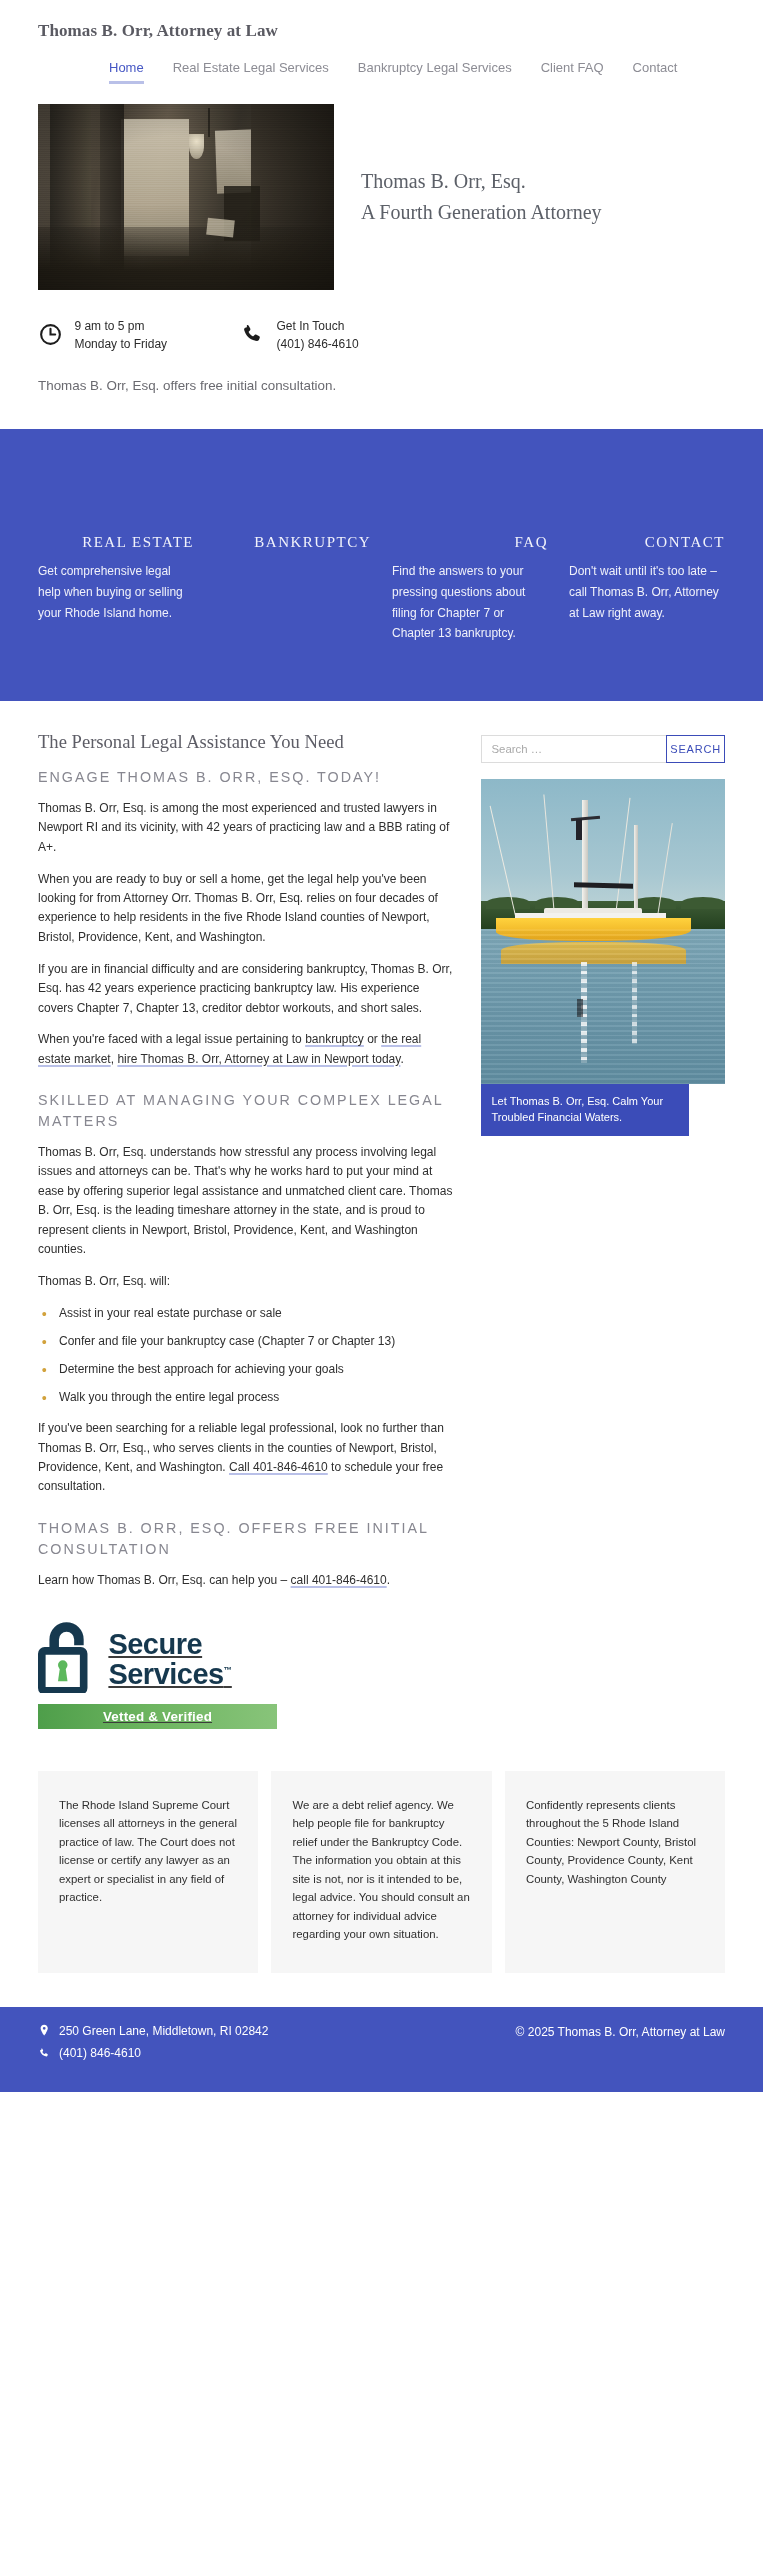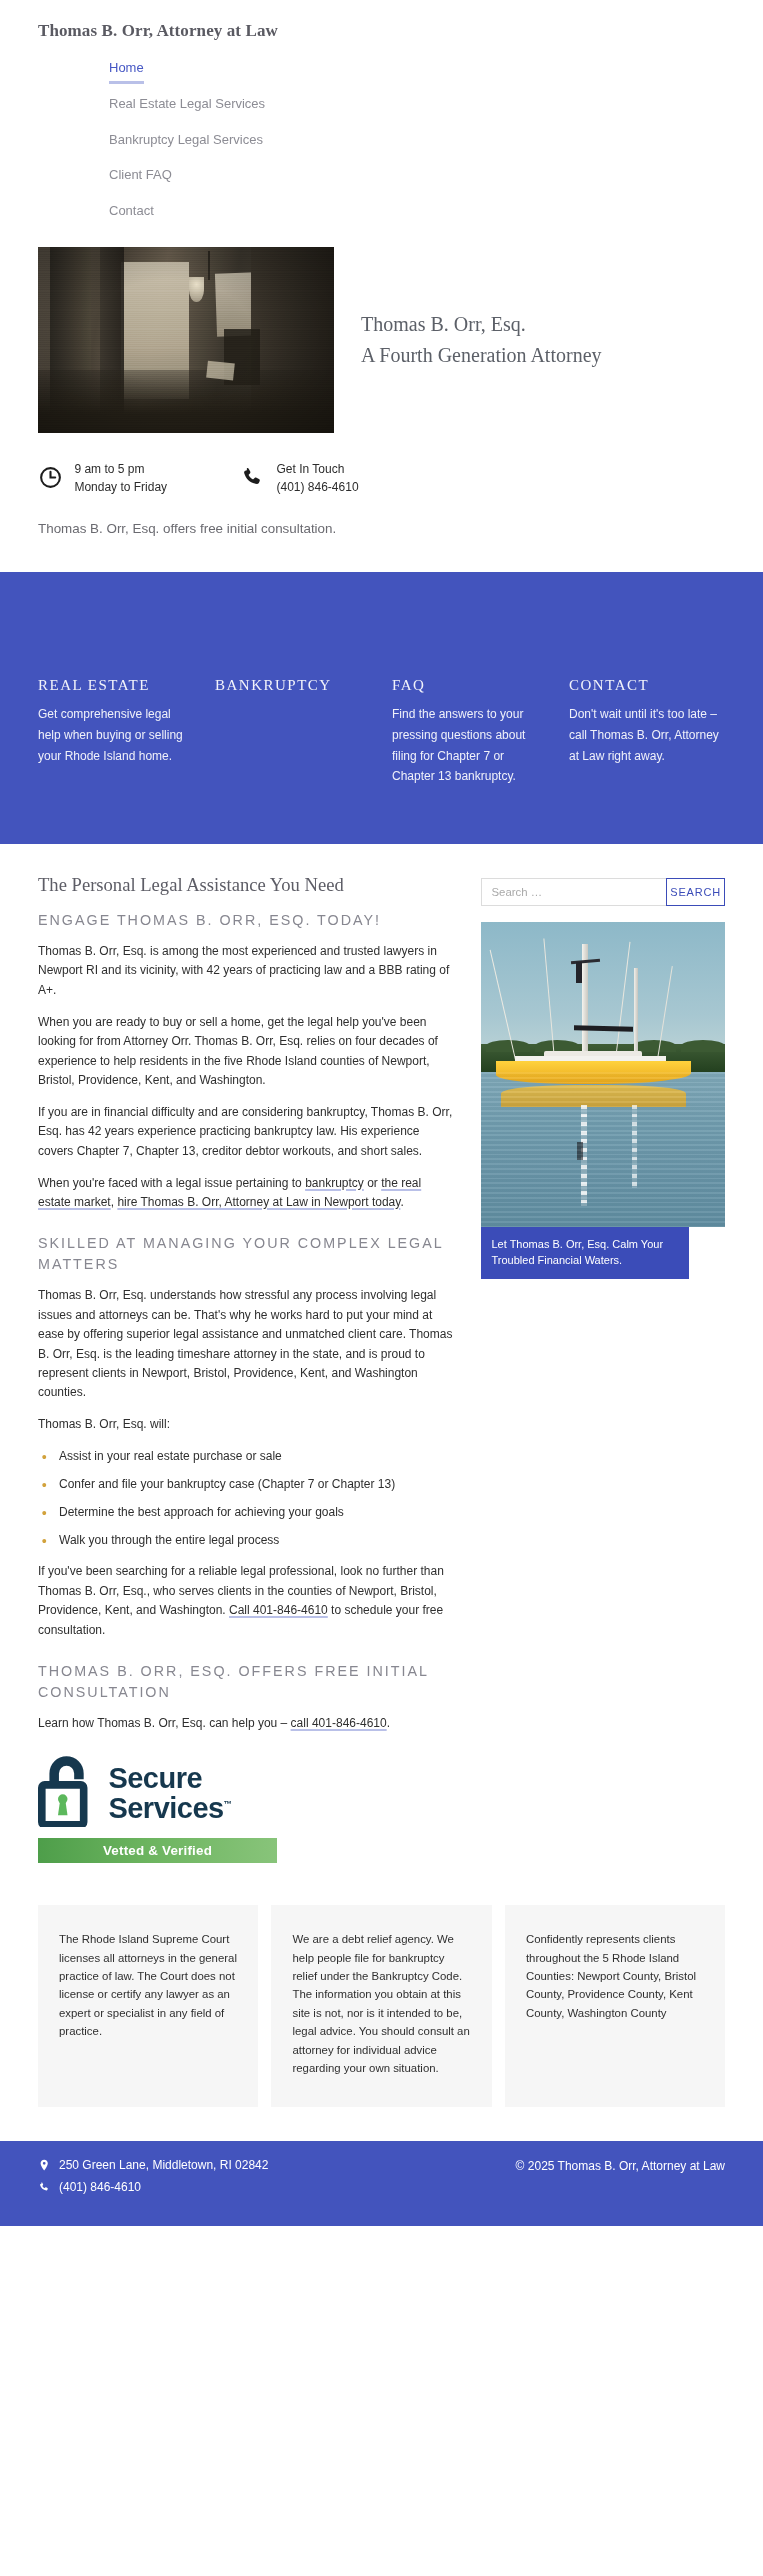--- a/index.html
+++ b/index.html
@@ -25,22 +25,21 @@
     font-size: 17px;
     font-weight: 700;
     color: #5a5a62;
     letter-spacing: 0.1px;
   }
   .navbar {
     margin-top: 19px;
     padding-left: 71px;
     display: flex;
     align-items: flex-start;
-    gap: 17px;
-    flex-direction: column;
+    gap: 29px;
   }
   .nav-item {
     font-size: 13px;
     color: #8c8c94;
     padding-bottom: 3.8px;
     position: relative;
     white-space: nowrap;
     cursor: pointer;
   }
   .nav-item.active { color: #4657c4; }
@@ -180,20 +179,21 @@
   }
   .bb-col { flex: 1 1 0; min-width: 0; }
   .bb-title {
     font-family: "Liberation Serif", serif;
     font-size: 15px;
     letter-spacing: 1.5px;
     font-weight: 400;
     margin-bottom: 10.5px;
     color: #f2f3fb;
     cursor: pointer;
+    text-align: right;
   }
   .bb-text { font-size: 12px; line-height: 1.72; color: #f0f1fa; }
 
   
   .main {
     padding: 30.5px 38px 0 38px;
     display: flex;
     gap: 25px;
   }
   .col-left { flex: 1 1 auto; min-width: 0; }
@@ -349,21 +349,21 @@
   }
   .caption {
     background: #3b4cb8;
     color: #fff;
     font-size: 11px;
     line-height: 1.5;
     padding: 8.6px 10.5px 10.5px 10.5px;
   }
 
   
-  .si { margin-top: 23px; width: 239px; }
+  .si { margin-top: 32px; width: 239px; text-decoration: underline; }
   .si-top { display: flex; align-items: center; gap: 11.4px; }
   .si-lock { flex: 0 0 auto; }
   .si-word {
     font-family: "Liberation Sans", sans-serif;
     font-weight: 700;
     color: #16384e;
     font-size: 29px;
     line-height: 1.02;
     letter-spacing: -0.5px;
   }

